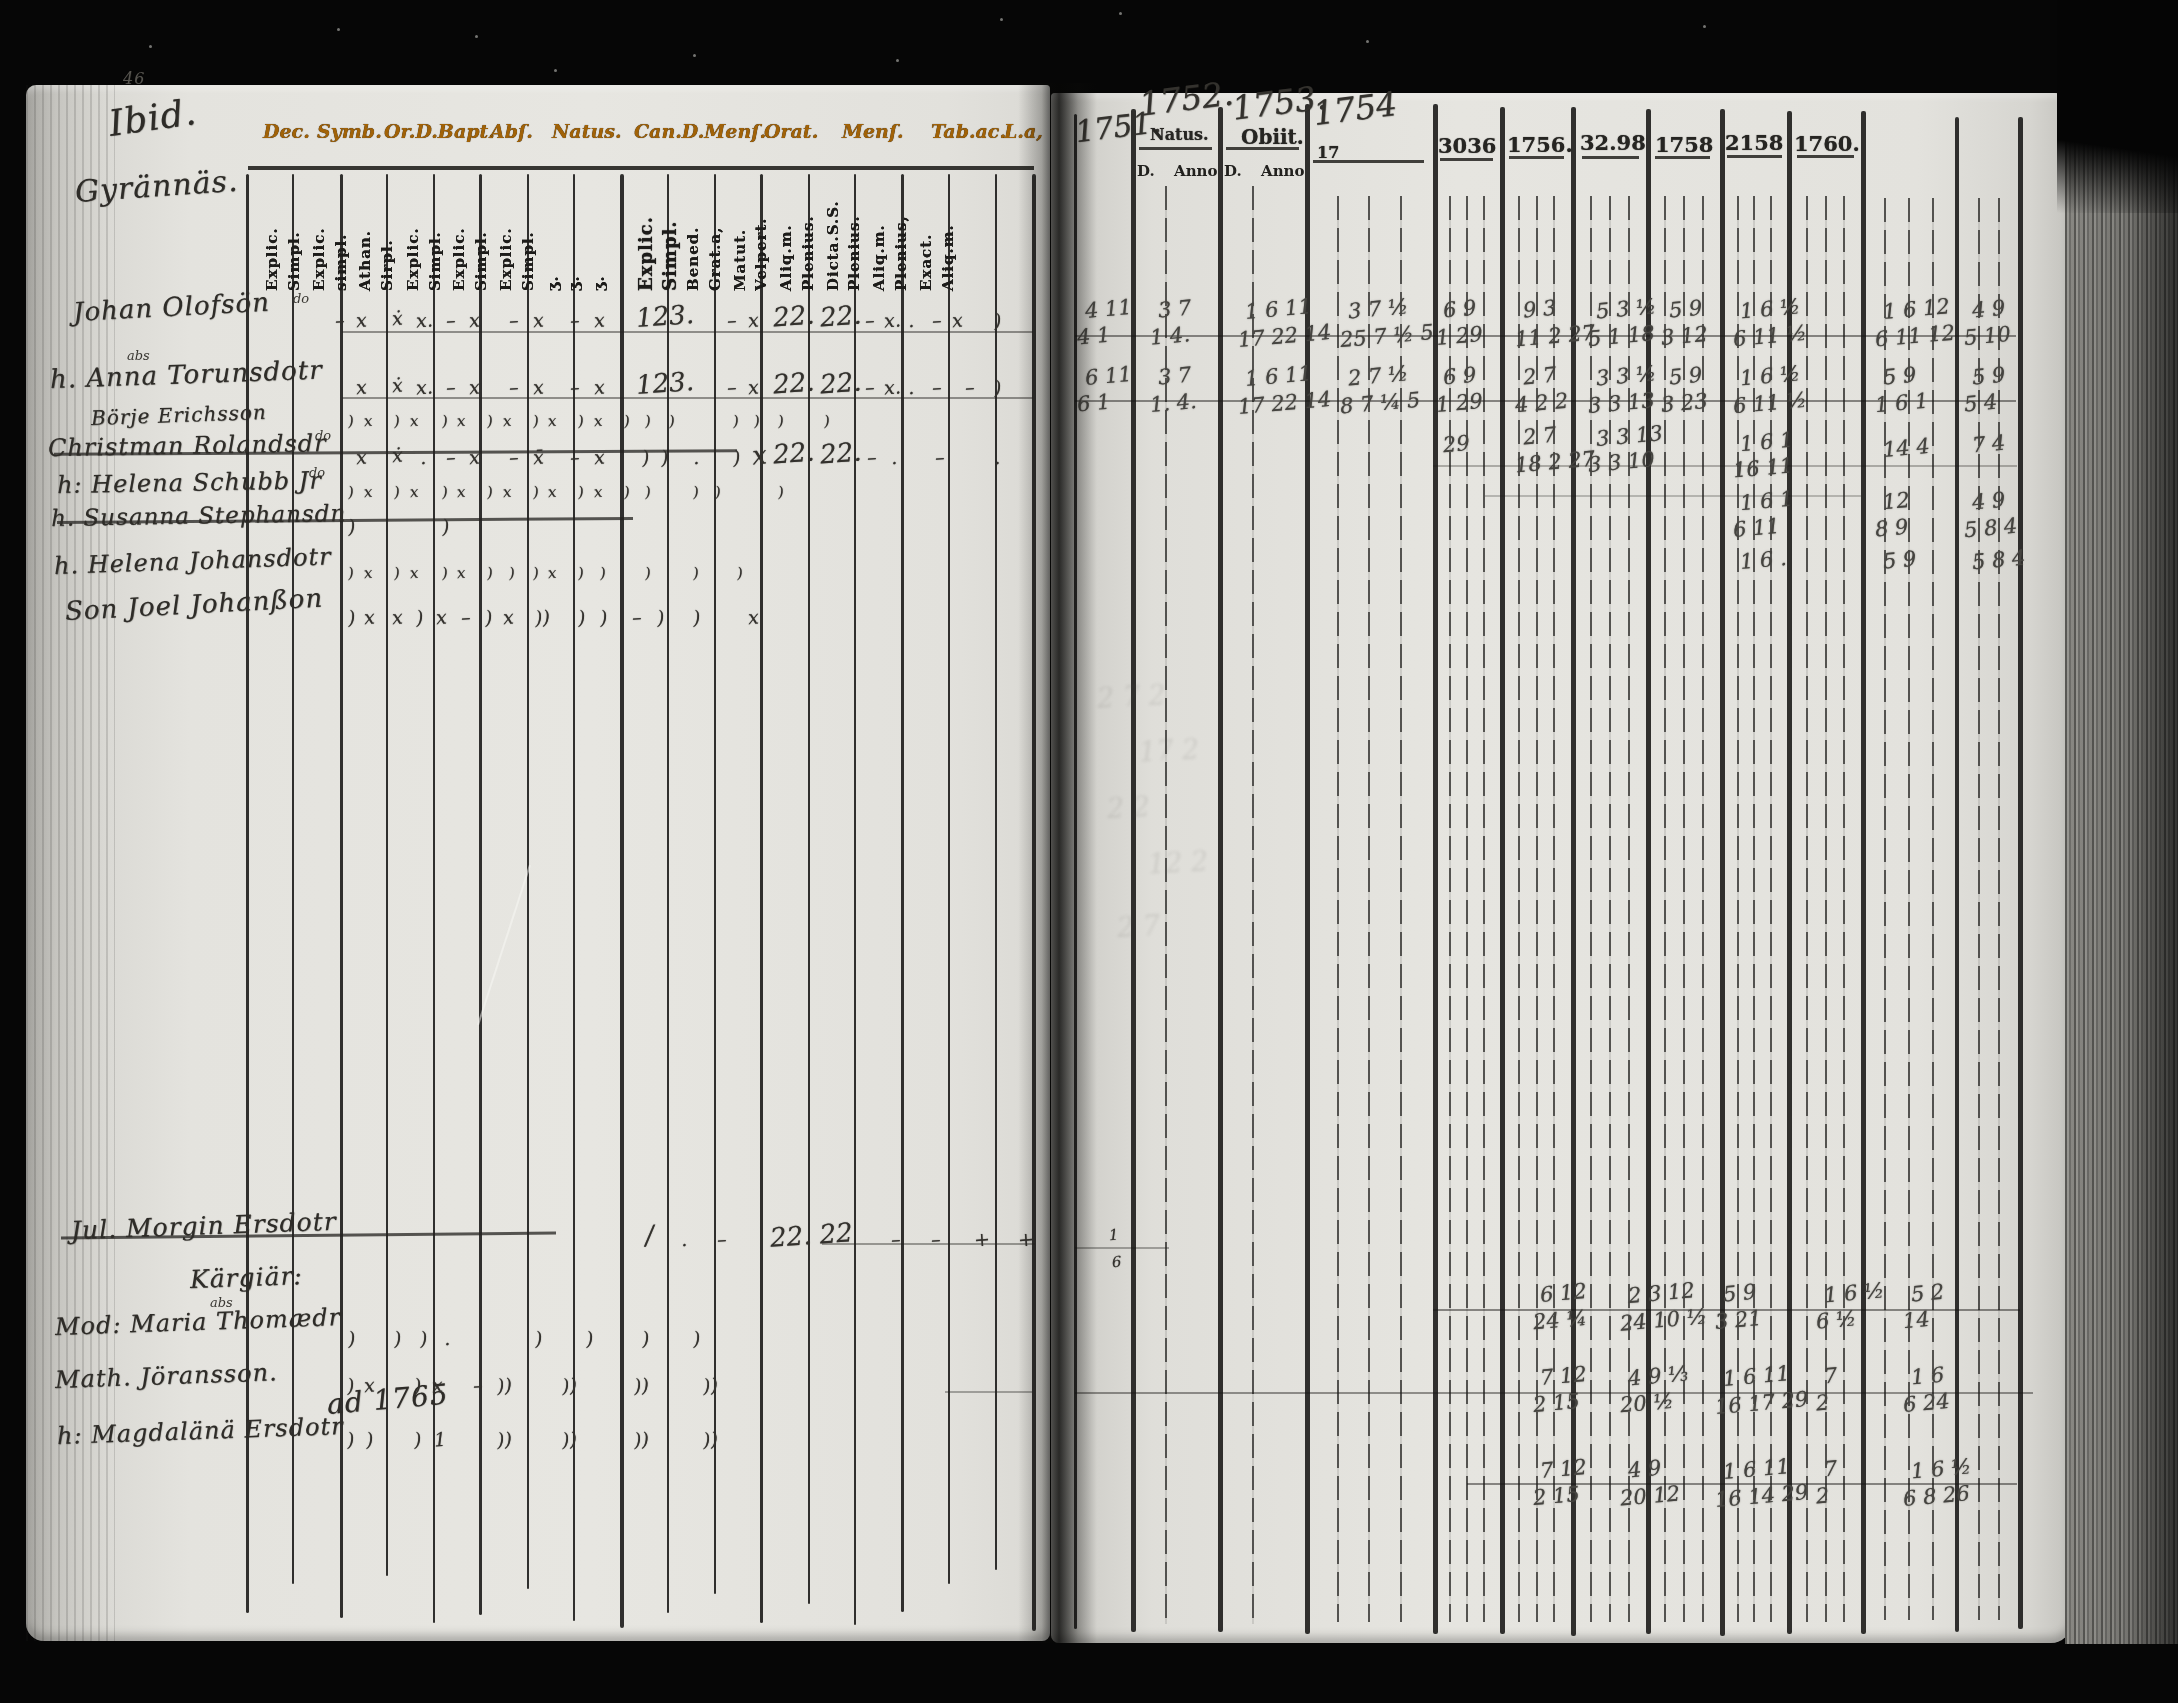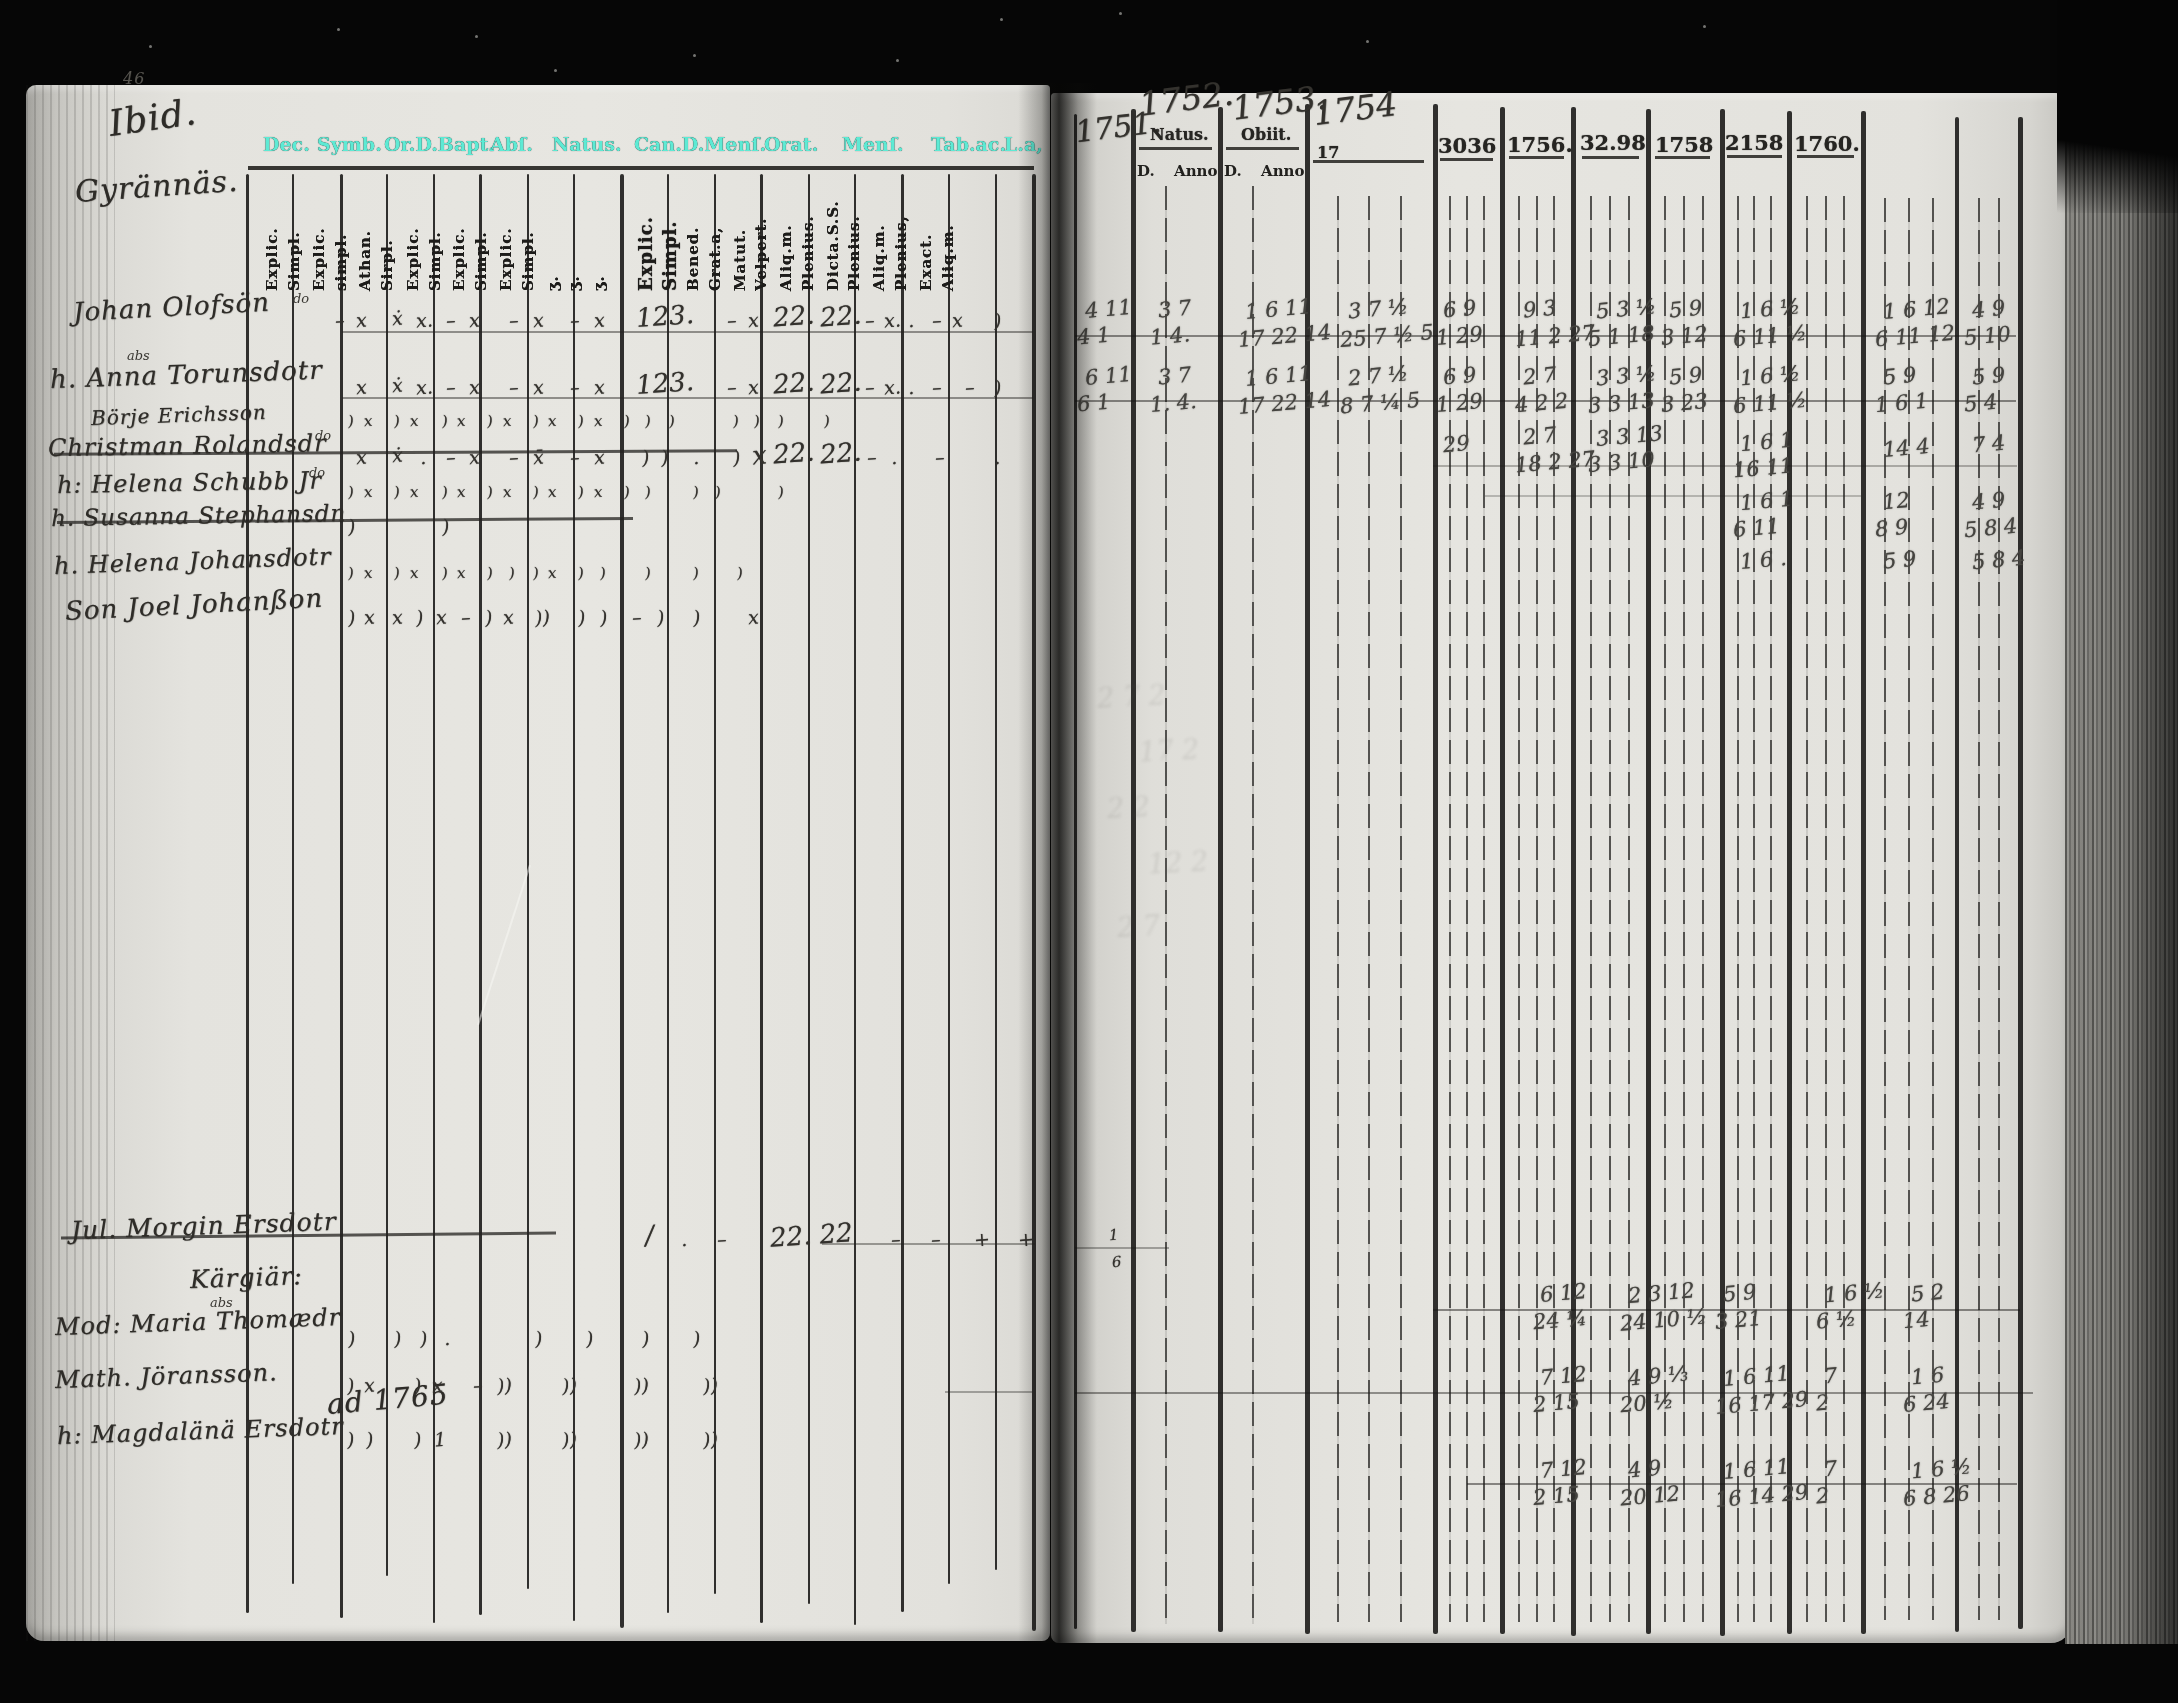--- a/index.html
+++ b/index.html
@@ -28,21 +28,21 @@
   #overlay{position:absolute;left:0;top:0;width:100%;height:100%;z-index:3;}
   
   .vline{position:absolute;background:#171614;opacity:.88;border-radius:2px;}
   .vthin{position:absolute;width:2px;
     background:repeating-linear-gradient(180deg,rgba(28,27,25,.72) 0 24px,rgba(28,27,25,.12) 24px 32px);}
   .hline{position:absolute;background:#23221f;}
   .rot{position:absolute;writing-mode:vertical-rl;transform:rotate(180deg);top:178px;height:113px;
     font-weight:bold;font-size:15px;color:#1d1c1a;letter-spacing:1px;white-space:nowrap;
     text-shadow:0 0 0.6px #1d1c1a;}
   .rot.big{font-size:18px;text-shadow:0 0 1px #000;}
-  .phead{position:absolute;top:133px;font-weight:bold;font-size:19px;color:#5eead4;
+  .phead{position:absolute;top:120px;font-weight:bold;font-style:italic;font-size:19px;color:#a16207;
     white-space:nowrap;text-shadow:0 0 0.7px #000;}
   .year{position:absolute;font-weight:bold;color:#262522;white-space:nowrap;text-shadow:0 0 1px rgba(30,29,26,.8);}
   .year.hand{font-style:italic;font-weight:normal;color:#34322e;transform:rotate(-7deg);
     text-shadow:0.5px 0.5px 1px rgba(40,38,34,.7);}
   .subhead{position:absolute;font-weight:bold;font-size:15px;color:#22211e;white-space:nowrap;}
   .name{position:absolute;font-style:italic;color:#2e2c28;white-space:nowrap;letter-spacing:1px;
     transform-origin:left center;text-shadow:0.4px 0.4px 0.9px rgba(40,38,34,.65);}
   .sup{position:absolute;font-style:italic;font-size:13px;color:#3a3833;}
   .mark{position:absolute;font-style:italic;color:#33312d;font-size:19px;white-space:nowrap;
     transform:rotate(-4deg);text-shadow:0 0 1px rgba(50,48,44,.7);}
@@ -179,21 +179,21 @@
       <div class="vthin" style="left: 1932px; top: 198px; height: 1422px;"></div>
       <div class="vthin" style="left: 1978px; top: 198px; height: 1422px;"></div>
       <div class="vthin" style="left: 1998px; top: 198px; height: 1422px;"></div>
       <div class="year hand" style="left: 1075px; top: 109px; font-size: 30px;">1751.</div>
       <div class="year hand" style="left: 1139px; top: 79px; font-size: 33px;">1752.</div>
       <div class="year" style="left: 1150px; top: 125px; font-size: 16px;">Natus.</div>
       <div class="hline" style="left: 1139px; top: 147px; width: 73px; height: 3px; opacity: 0.85;"></div>
       <div class="subhead" style="left: 1137px; top: 162px;">D.</div>
       <div class="subhead" style="left: 1174px; top: 162px;">Anno</div>
       <div class="year hand" style="left: 1232px; top: 83px; font-size: 33px;">1753.</div>
-      <div class="year" style="left: 1241px; top: 125px; font-size: 16px;">Obiit.</div>
+      <div class="year" style="left: 1241px; top: 125px; font-size: 20px;">Obiit.</div>
       <div class="hline" style="left: 1226px; top: 147px; width: 73px; height: 3px; opacity: 0.85;"></div>
       <div class="subhead" style="left: 1224px; top: 162px;">D.</div>
       <div class="subhead" style="left: 1261px; top: 162px;">Anno</div>
       <div class="year hand" style="left: 1313px; top: 89px; font-size: 33px;">1754</div>
       <div class="year" style="left: 1317px; top: 143px; font-size: 16px;">17</div>
       <div class="hline" style="left: 1313px; top: 160px; width: 111px; height: 3px; opacity: 0.85;"></div>
       <div class="year" style="left: 1438px; top: 133px; font-size: 21px;">3036</div>
       <div class="hline" style="left: 1440px; top: 158px; width: 53px; height: 3px; opacity: 0.85;"></div>
       <div class="year" style="left: 1507px; top: 132px; font-size: 21px;">1756.</div>
       <div class="hline" style="left: 1509px; top: 156px; width: 55px; height: 3px; opacity: 0.85;"></div>

